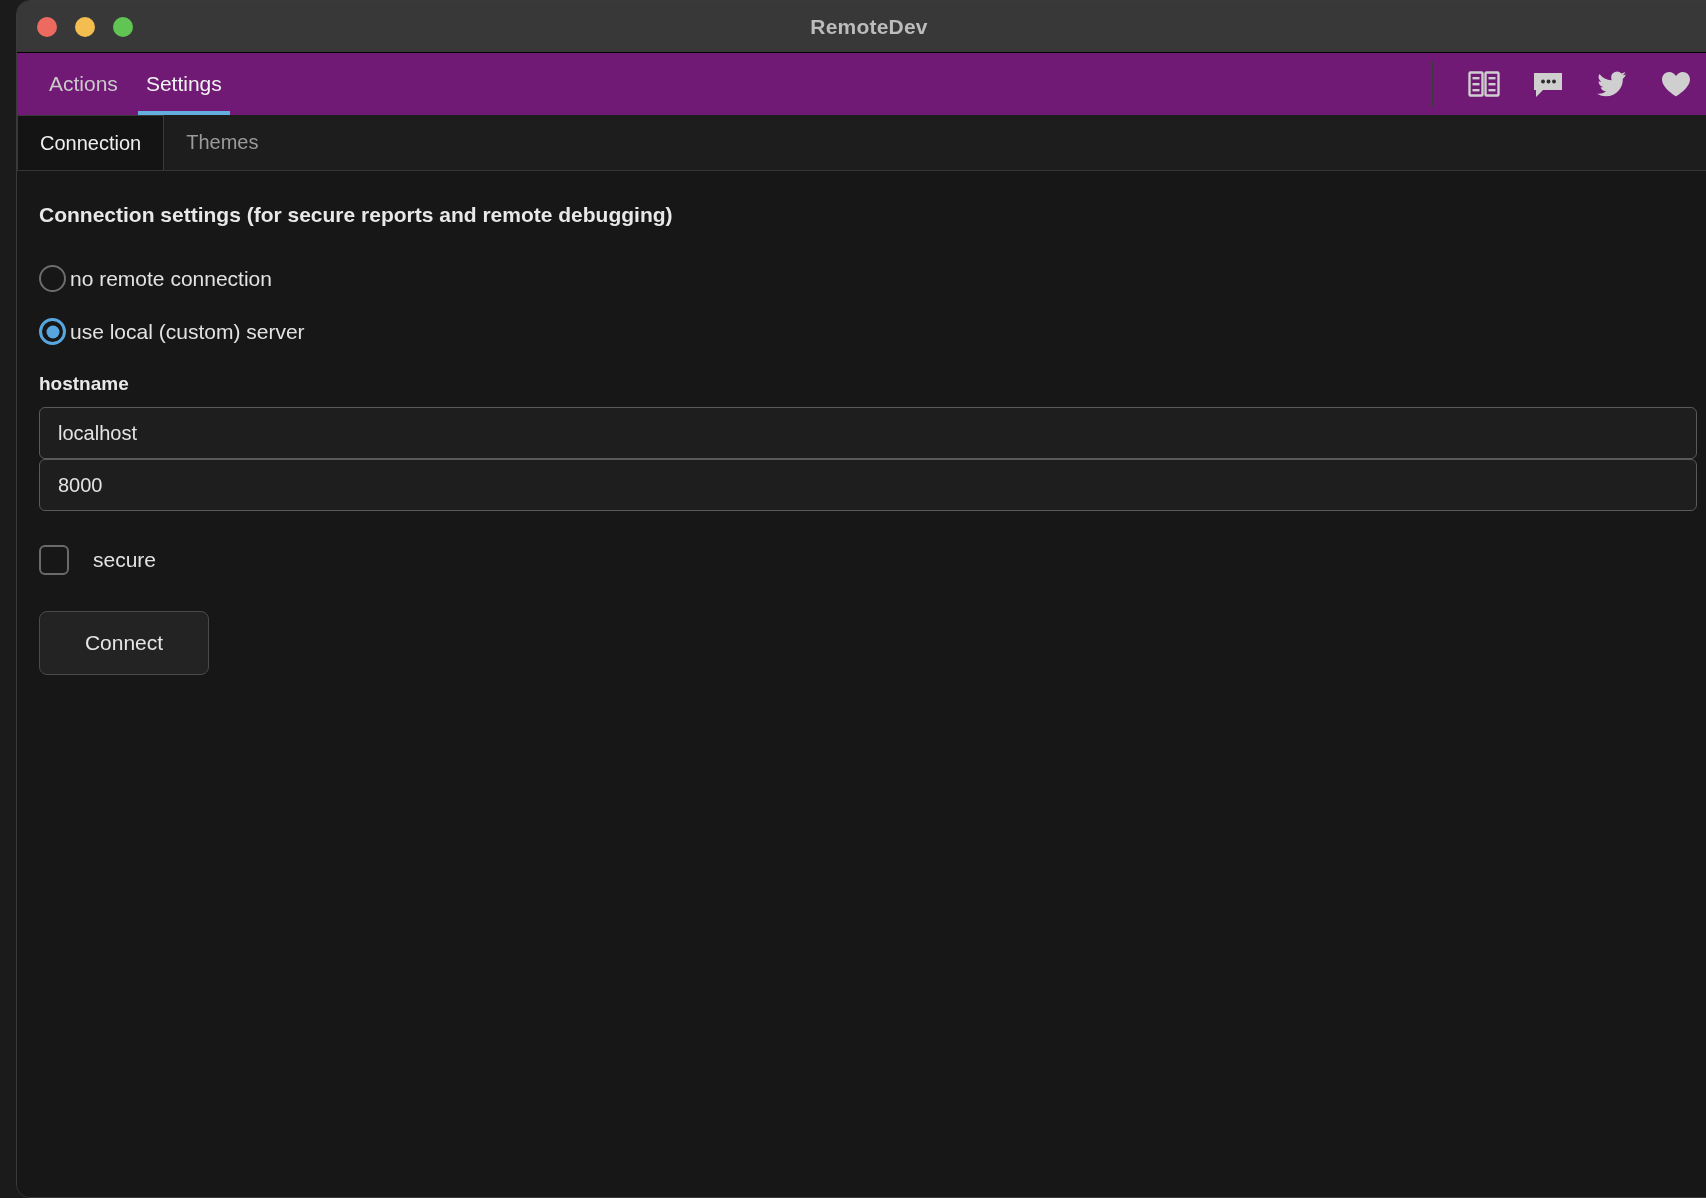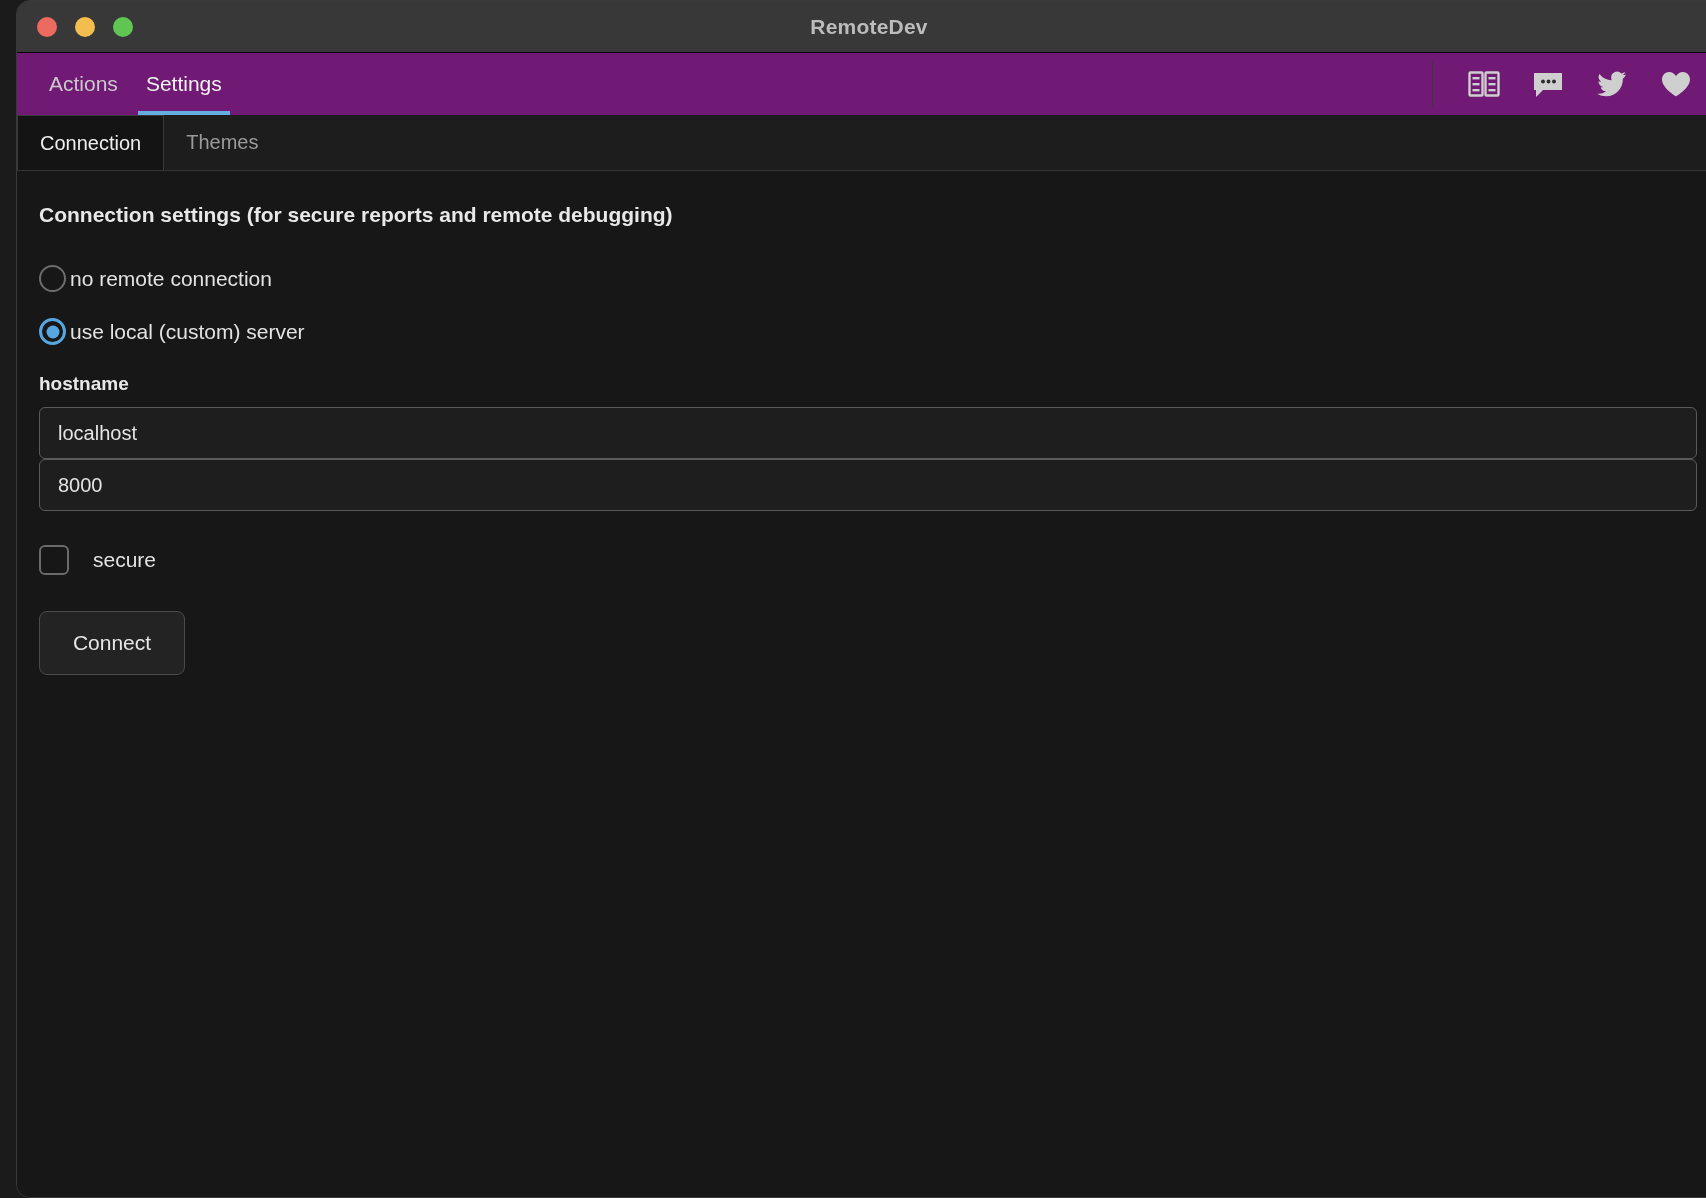--- a/index.html
+++ b/index.html
@@ -218,21 +218,21 @@
     background: transparent;
     flex: none;
   }
   .check-label {
     font-size: 21px;
     color: #e2e2e2;
   }
 
   #connect-button {
     margin-top: 36px;
-    width: 146px;
+    width: 170px;
     height: 64px;
     background: #232323;
     border: 1px solid #4a4a4a;
     border-radius: 8px;
     color: #e6e6e6;
     font-size: 21px;
     font-family: "Liberation Sans", sans-serif;
     cursor: pointer;
     text-align: center;
   }

